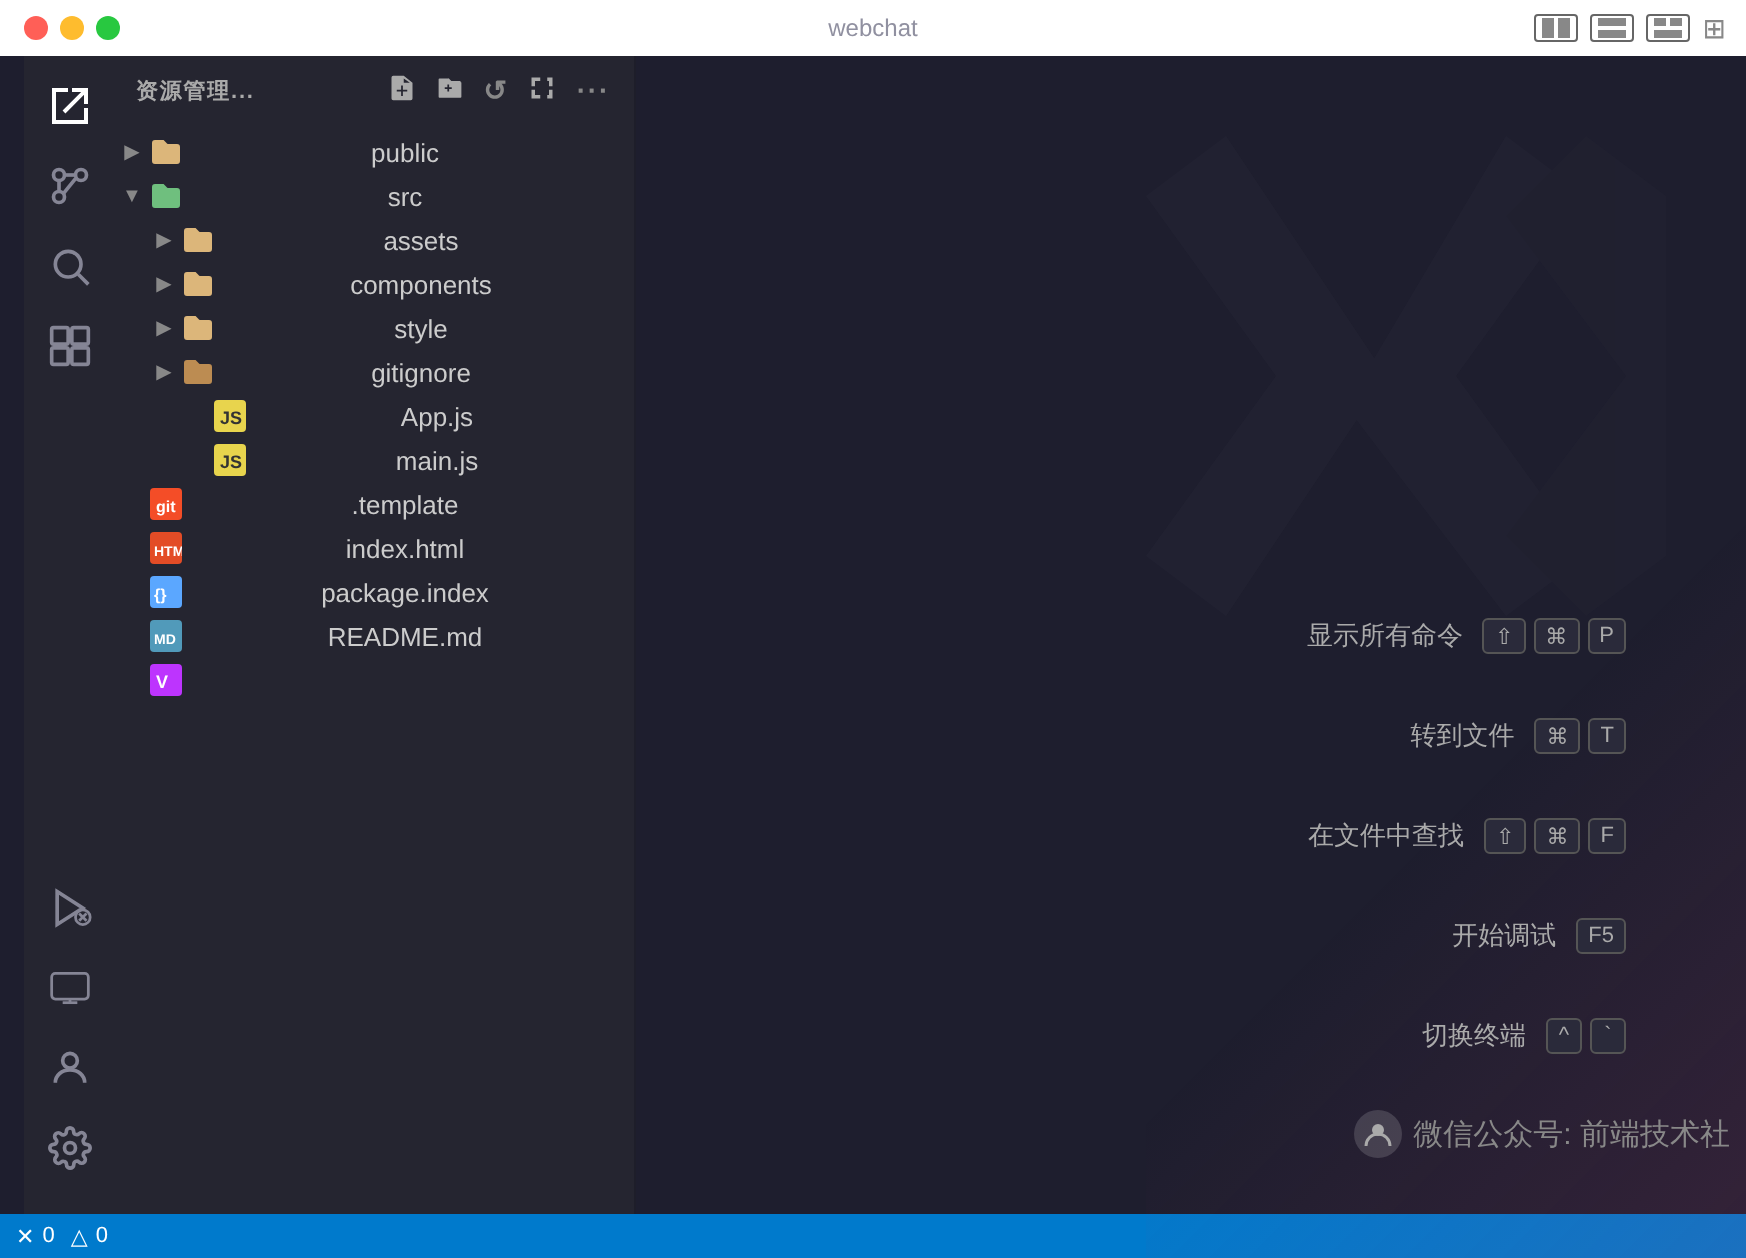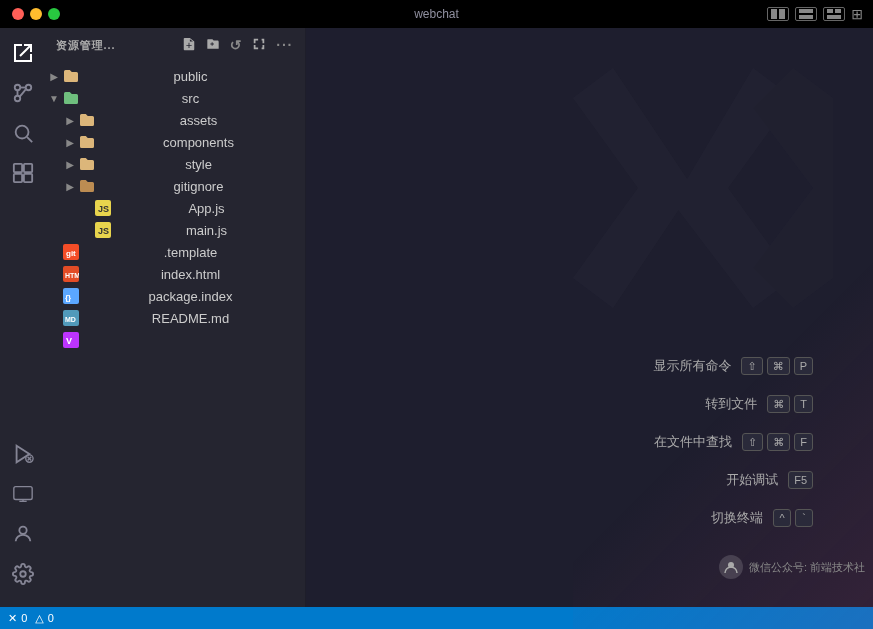--- a/index.html
+++ b/index.html
@@ -9,21 +9,21 @@
       background: #1e1e2e;
       font-family: -apple-system, 'Segoe UI', sans-serif;
       overflow: hidden;
       display: flex;
       flex-direction: column;
     }
 
     
     .titlebar {
       height: 28px;
-      background: #000000;
+      background: #ffffff;
       display: flex;
       align-items: center;
       justify-content: center;
       position: relative;
       flex-shrink: 0;
     }
     .titlebar-buttons {
       position: absolute;
       left: 12px;
       display: flex;
@@ -56,20 +56,21 @@
       display: flex;
       align-items: center;
       justify-content: center;
     }
 
     
     .main-layout {
       display: flex;
       flex: 1;
       overflow: hidden;
+      padding-left: 12px;
     }
 
     
     .activity-bar {
       width: 46px;
       background: #252530;
       display: flex;
       flex-direction: column;
       align-items: center;
       padding: 8px 0;
@@ -201,21 +202,21 @@
       flex-direction: column;
     }
 
     
     .welcome-shortcuts {
       position: absolute;
       bottom: 80px;
       right: 60px;
       display: flex;
       flex-direction: column;
-      gap: 20px;
+      gap: 32px;
     }
     .shortcut-row {
       display: flex;
       align-items: center;
       justify-content: flex-end;
       gap: 10px;
       color: #aaaaaa;
       font-size: 13px;
     }
     .shortcut-label {
@@ -609,21 +610,21 @@
       </div>
     </div>
 
     <div style="position:absolute;bottom:28px;right:8px;display:flex;align-items:center;gap:6px;">
       <div style="width:24px;height:24px;border-radius:50%;background:rgba(255,255,255,0.15);display:flex;align-items:center;justify-content:center;">
         <svg width="16" height="16" viewBox="0 0 16 16" fill="#aaa">
             <circle cx="8" cy="6" r="3"></circle>
             <path d="M2 14c0-3.3 2.7-6 6-6s6 2.7 6 6" stroke="#aaa" stroke-width="1.5" fill="none"></path>
           </svg>
       </div>
-      <span style="color:#888;font-size:11px;">微信公众号: 前端技术社</span>
+      <span style="color:#888;font-size:15px;">微信公众号: 前端技术社</span>
     </div>
   </div>
 </div>
 
 <div class="statusbar">
   <div class="status-item">
     <span>✕</span>
     <span>0</span>
   </div>
   <div class="status-item">

